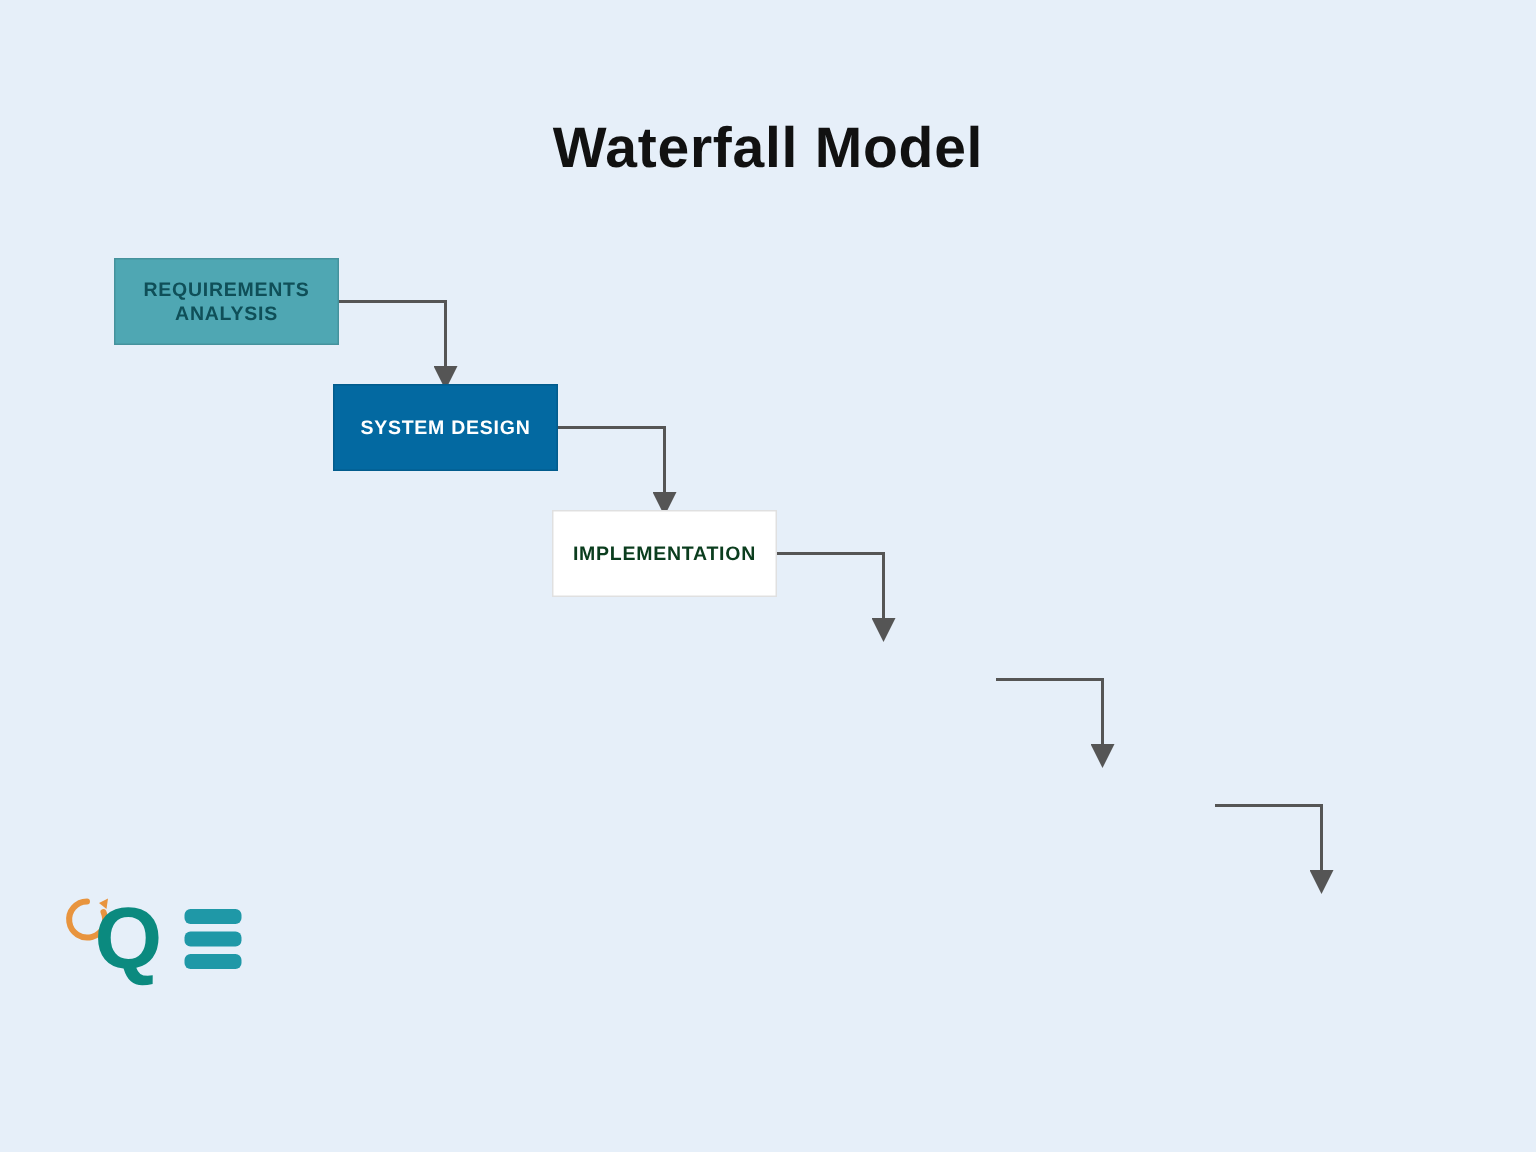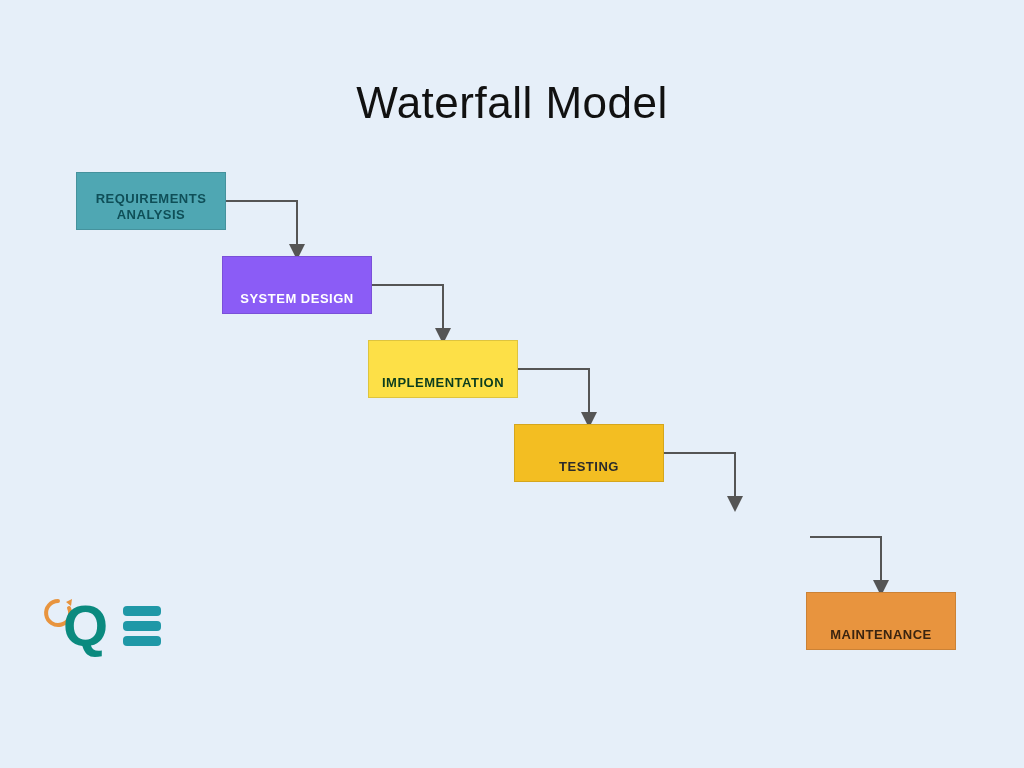--- a/index.html
+++ b/index.html
@@ -11,34 +11,34 @@
     overflow: hidden;
   }
   .title {
     position: absolute;
     top: 78px;
     left: 0;
     width: 100%;
     text-align: center;
     font-family: "Arial Narrow", Arial, sans-serif;
     font-stretch: condensed;
-    font-weight: 400;
-    font-size: 44px;
+    font-weight: 700;
+    font-size: 38px;
     color: #111;
     letter-spacing: 0.5px;
   }
   .diagram {
     position: absolute;
     left: 0; top: 0;
     width: 1024px; height: 768px;
   }
   .step {
     position: absolute;
     display: flex;
-    align-items: flex-end;
+    align-items: center;
     justify-content: center;
     text-align: center;
     font-weight: 700;
     font-size: 13px;
     letter-spacing: 0.5px;
     line-height: 1.25;
     padding: 6px;
     border: 1px solid rgba(0,0,0,0.12);
   }
   svg.arrows {
@@ -112,31 +112,25 @@
     </defs>
   <polyline points="226,201 297,201 297,256" marker-end="url(#ah)"></polyline>
       <polyline points="372,285 443,285 443,340" marker-end="url(#ah)"></polyline>
       <polyline points="518,369 589,369 589,424" marker-end="url(#ah)"></polyline>
       <polyline points="664,453 735,453 735,508" marker-end="url(#ah)"></polyline>
       <polyline points="810,537 881,537 881,592" marker-end="url(#ah)"></polyline>
     </svg>
 <div class="step" style="left: 76px; top: 172px; width: 150px; height: 58px; background: rgb(79, 167, 179); color: rgb(15, 79, 88);">
       <span>REQUIREMENTS ANALYSIS</span>
     </div>
-    <div class="step" style="left: 222px; top: 256px; width: 150px; height: 58px; background: #8b5cf6; color: rgb(255, 255, 255);">
+    <div class="step" style="left: 222px; top: 256px; width: 150px; height: 58px; background: #0369a1; color: rgb(255, 255, 255);">
       <span>SYSTEM DESIGN</span>
     </div>
-    <div class="step" style="left: 368px; top: 340px; width: 150px; height: 58px; background: #fde047; color: rgb(11, 61, 30);">
+    <div class="step" style="left: 368px; top: 340px; width: 150px; height: 58px; background: #ffffff; color: rgb(11, 61, 30);">
       <span>IMPLEMENTATION</span>
-    </div>
-    <div class="step" style="left: 514px; top: 424px; width: 150px; height: 58px; background: rgb(243, 190, 34); color: rgb(43, 43, 43);">
-      <span>TESTING</span>
-    </div>
-    <div class="step" style="left: 806px; top: 592px; width: 150px; height: 58px; background: rgb(232, 148, 62); color: rgb(58, 36, 16);">
-      <span>MAINTENANCE</span>
     </div>
   </div>
 
 <div class="logo">
   <svg class="ring" width="34" height="34" viewBox="0 0 34 34">
     <path d="M17 5 a12 12 0 1 0 11 7" stroke="#e8943e" stroke-width="4" fill="none" stroke-linecap="round"></path>
     <path d="M25 6 l6 -3 l-1 7 z" fill="#e8943e"></path>
   </svg>
   <div class="q">Q</div>
   <div class="e-bars">

